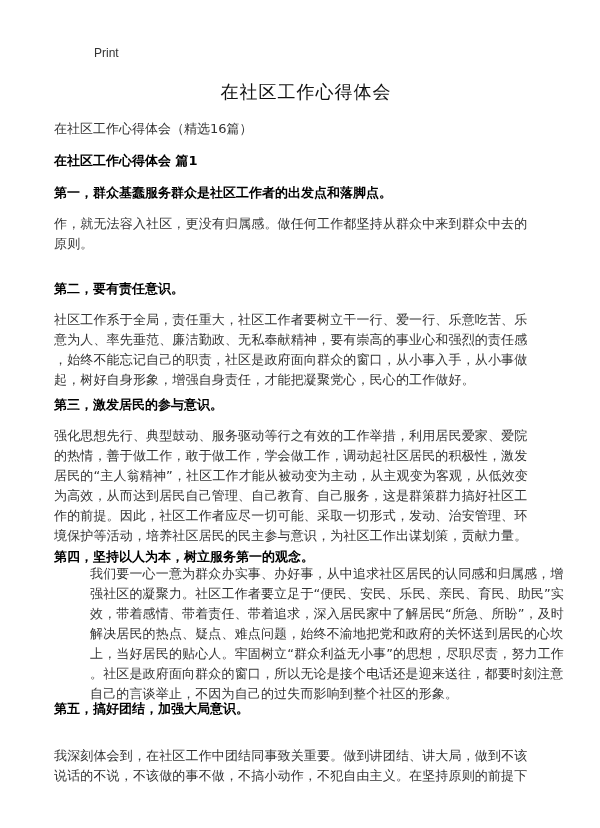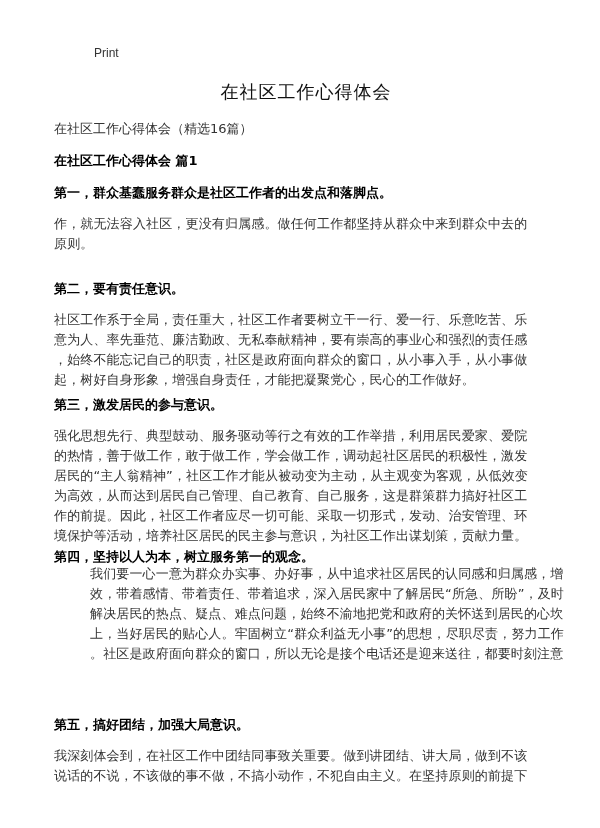--- a/index.html
+++ b/index.html
@@ -53,24 +53,26 @@
     <span class="ln">的热情，善于做工作，敢于做工作，学会做工作，调动起社区居民的积极性，激发</span>
     <span class="ln">居民的“主人翁精神”，社区工作才能从被动变为主动，从主观变为客观，从低效变</span>
     <span class="ln">为高效，从而达到居民自己管理、自己教育、自己服务，这是群策群力搞好社区工</span>
     <span class="ln">作的前提。因此，社区工作者应尽一切可能、采取一切形式，发动、治安管理、环</span>
     <span class="ln">境保护等活动，培养社区居民的民主参与意识，为社区工作出谋划策，贡献力量。</span>
   </div>
 
   <div class="section-title" style="top:548px;">第四，坚持以人为本，树立服务第一的观念。</div>
   <div class="para" style="top:564px;margin-left:36px;">
     <span class="ln">我们要一心一意为群众办实事、办好事，从中追求社区居民的认同感和归属感，增</span>
+    <span class="ln">强社区的凝聚力。社区工作者要立足于“便民、安民、乐民、亲民、育民、助民”实</span>
     <span class="ln">效，带着感情、带着责任、带着追求，深入居民家中了解居民“所急、所盼”，及时</span>
     <span class="ln">解决居民的热点、疑点、难点问题，始终不渝地把党和政府的关怀送到居民的心坎</span>
     <span class="ln">上，当好居民的贴心人。牢固树立“群众利益无小事”的思想，尽职尽责，努力工作</span>
     <span class="ln">。社区是政府面向群众的窗口，所以无论是接个电话还是迎来送往，都要时刻注意</span>
+    <span class="ln">自己的言谈举止，不因为自己的过失而影响到整个社区的形象。</span>
   </div>
 
-  <div class="section-title" style="top:716px;">第五，搞好团结，加强大局意识。</div>
+  <div class="section-title" style="top:700px;">第五，搞好团结，加强大局意识。</div>
   <div class="para" style="top:746px;">
     <span class="ln">我深刻体会到，在社区工作中团结同事致关重要。做到讲团结、讲大局，做到不该</span>
     <span class="ln">说话的不说，不该做的事不做，不搞小动作，不犯自由主义。在坚持原则的前提下</span>
   </div>
 </div>
 
 </body></html>

